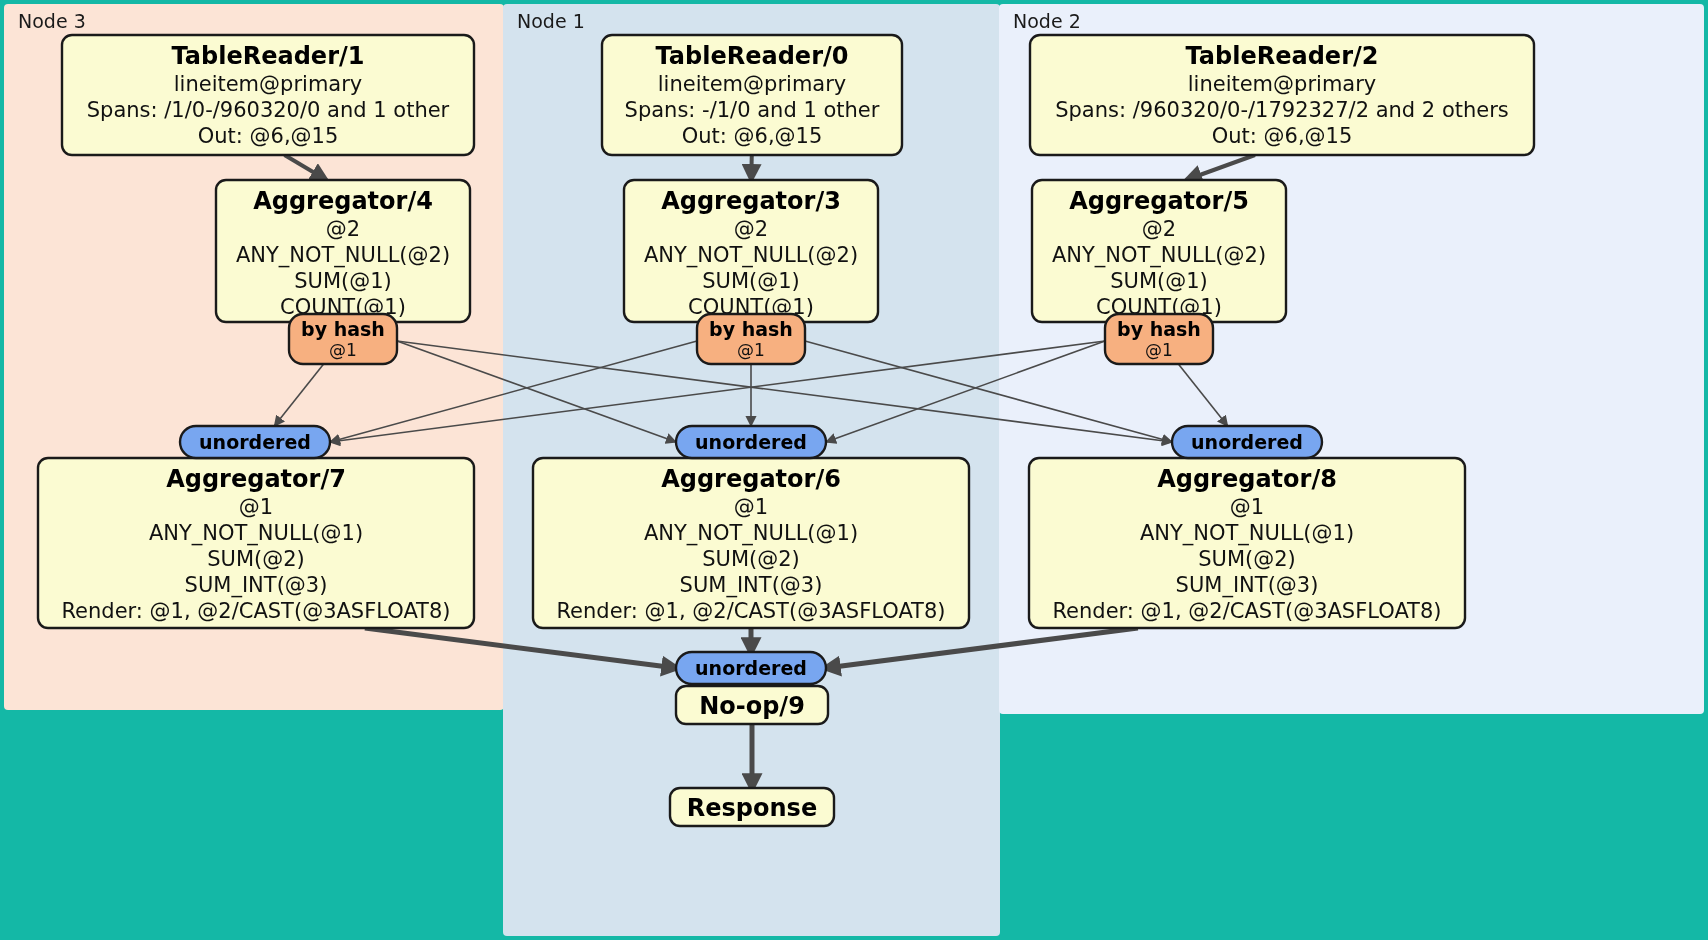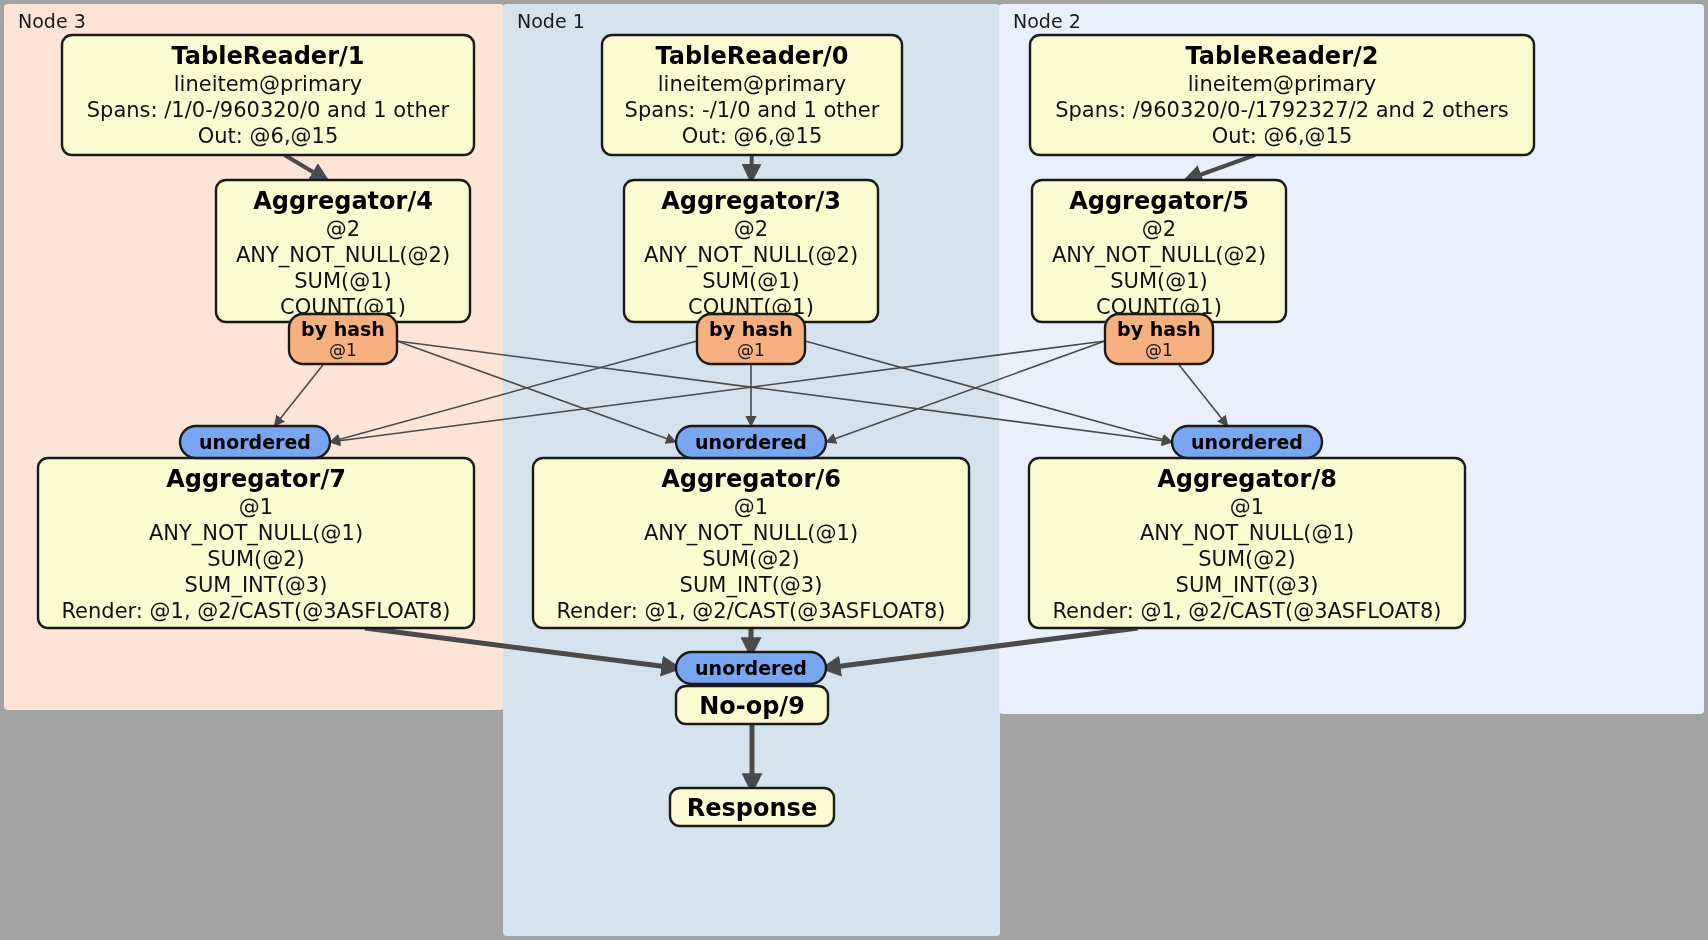--- a/index.html
+++ b/index.html
@@ -8,21 +8,21 @@
     background: #ffffff;
   }
   body {
     font-family: "DejaVu Sans", sans-serif;
   }
   #stage {
     position: relative;
     width: 1708px;
     height: 940px;
     overflow: hidden;
-    background: #a3a3a3;
+    background: #14b8a6;
     text-decoration: underline;
   }
   svg#diagram {
     position: absolute;
     top: 0; left: 0;
     width: 1708px;
     height: 940px;
   }
   .node-panel-label {
     font-family: "DejaVu Sans", sans-serif;

